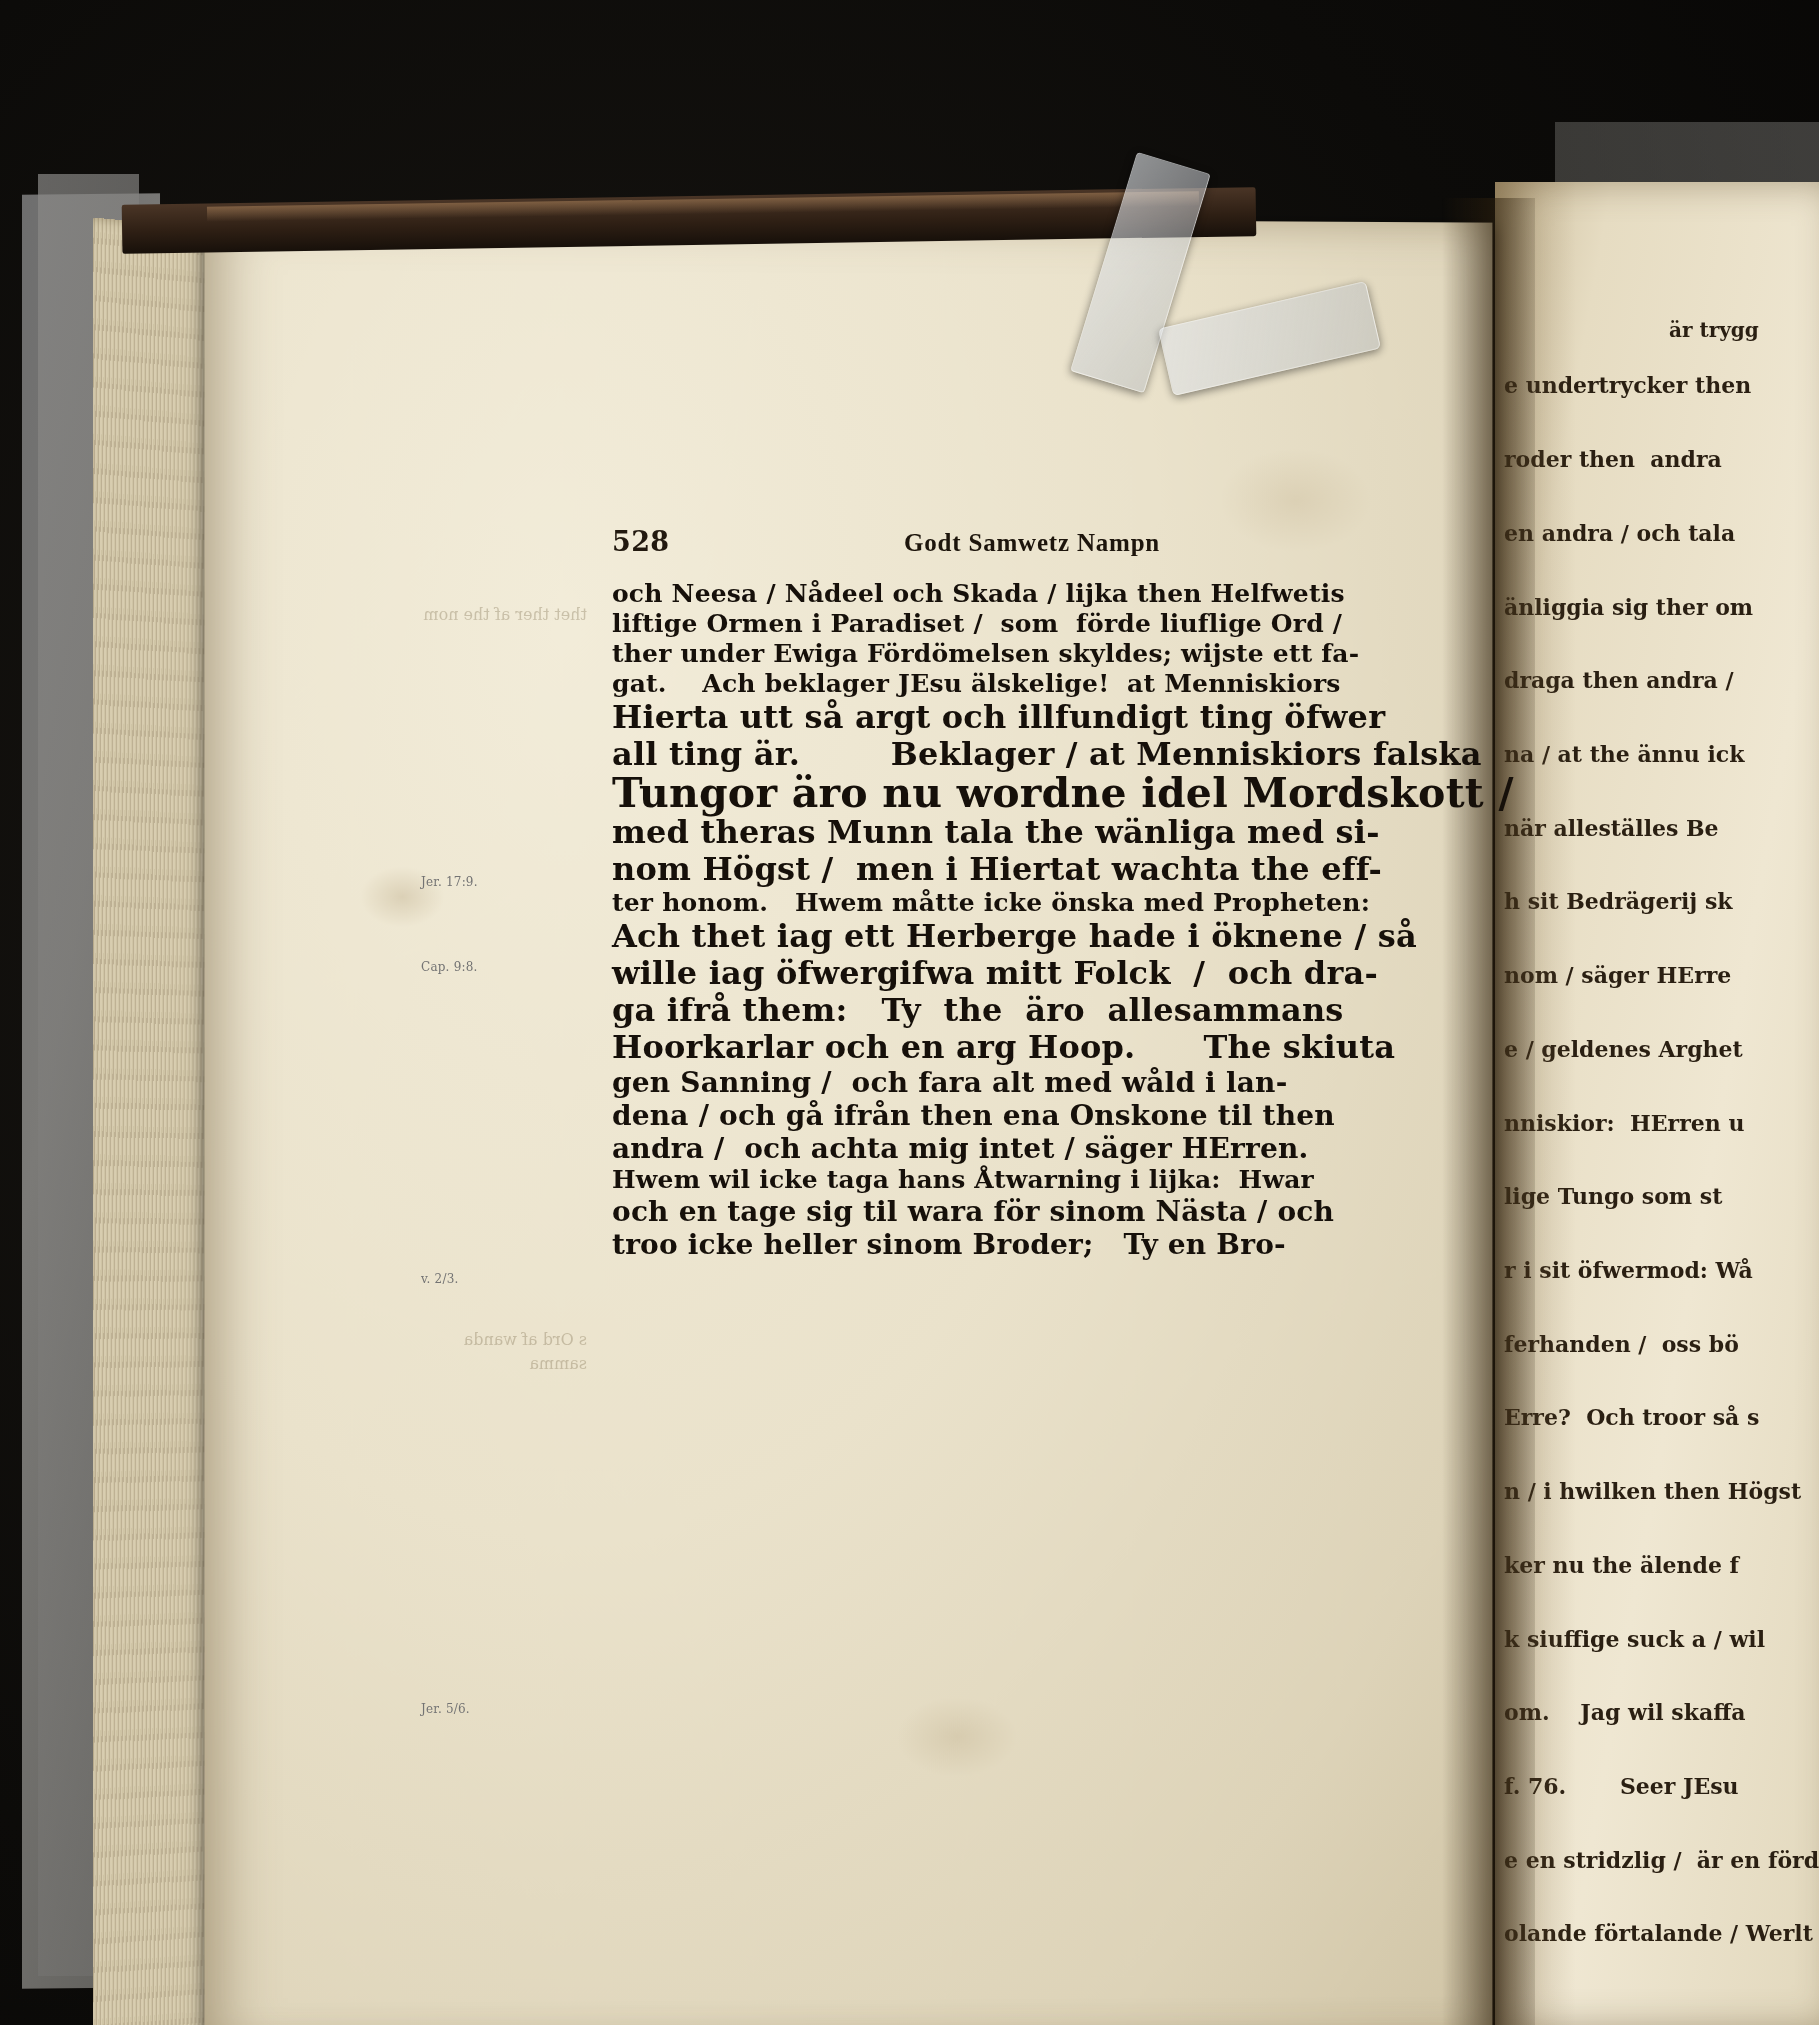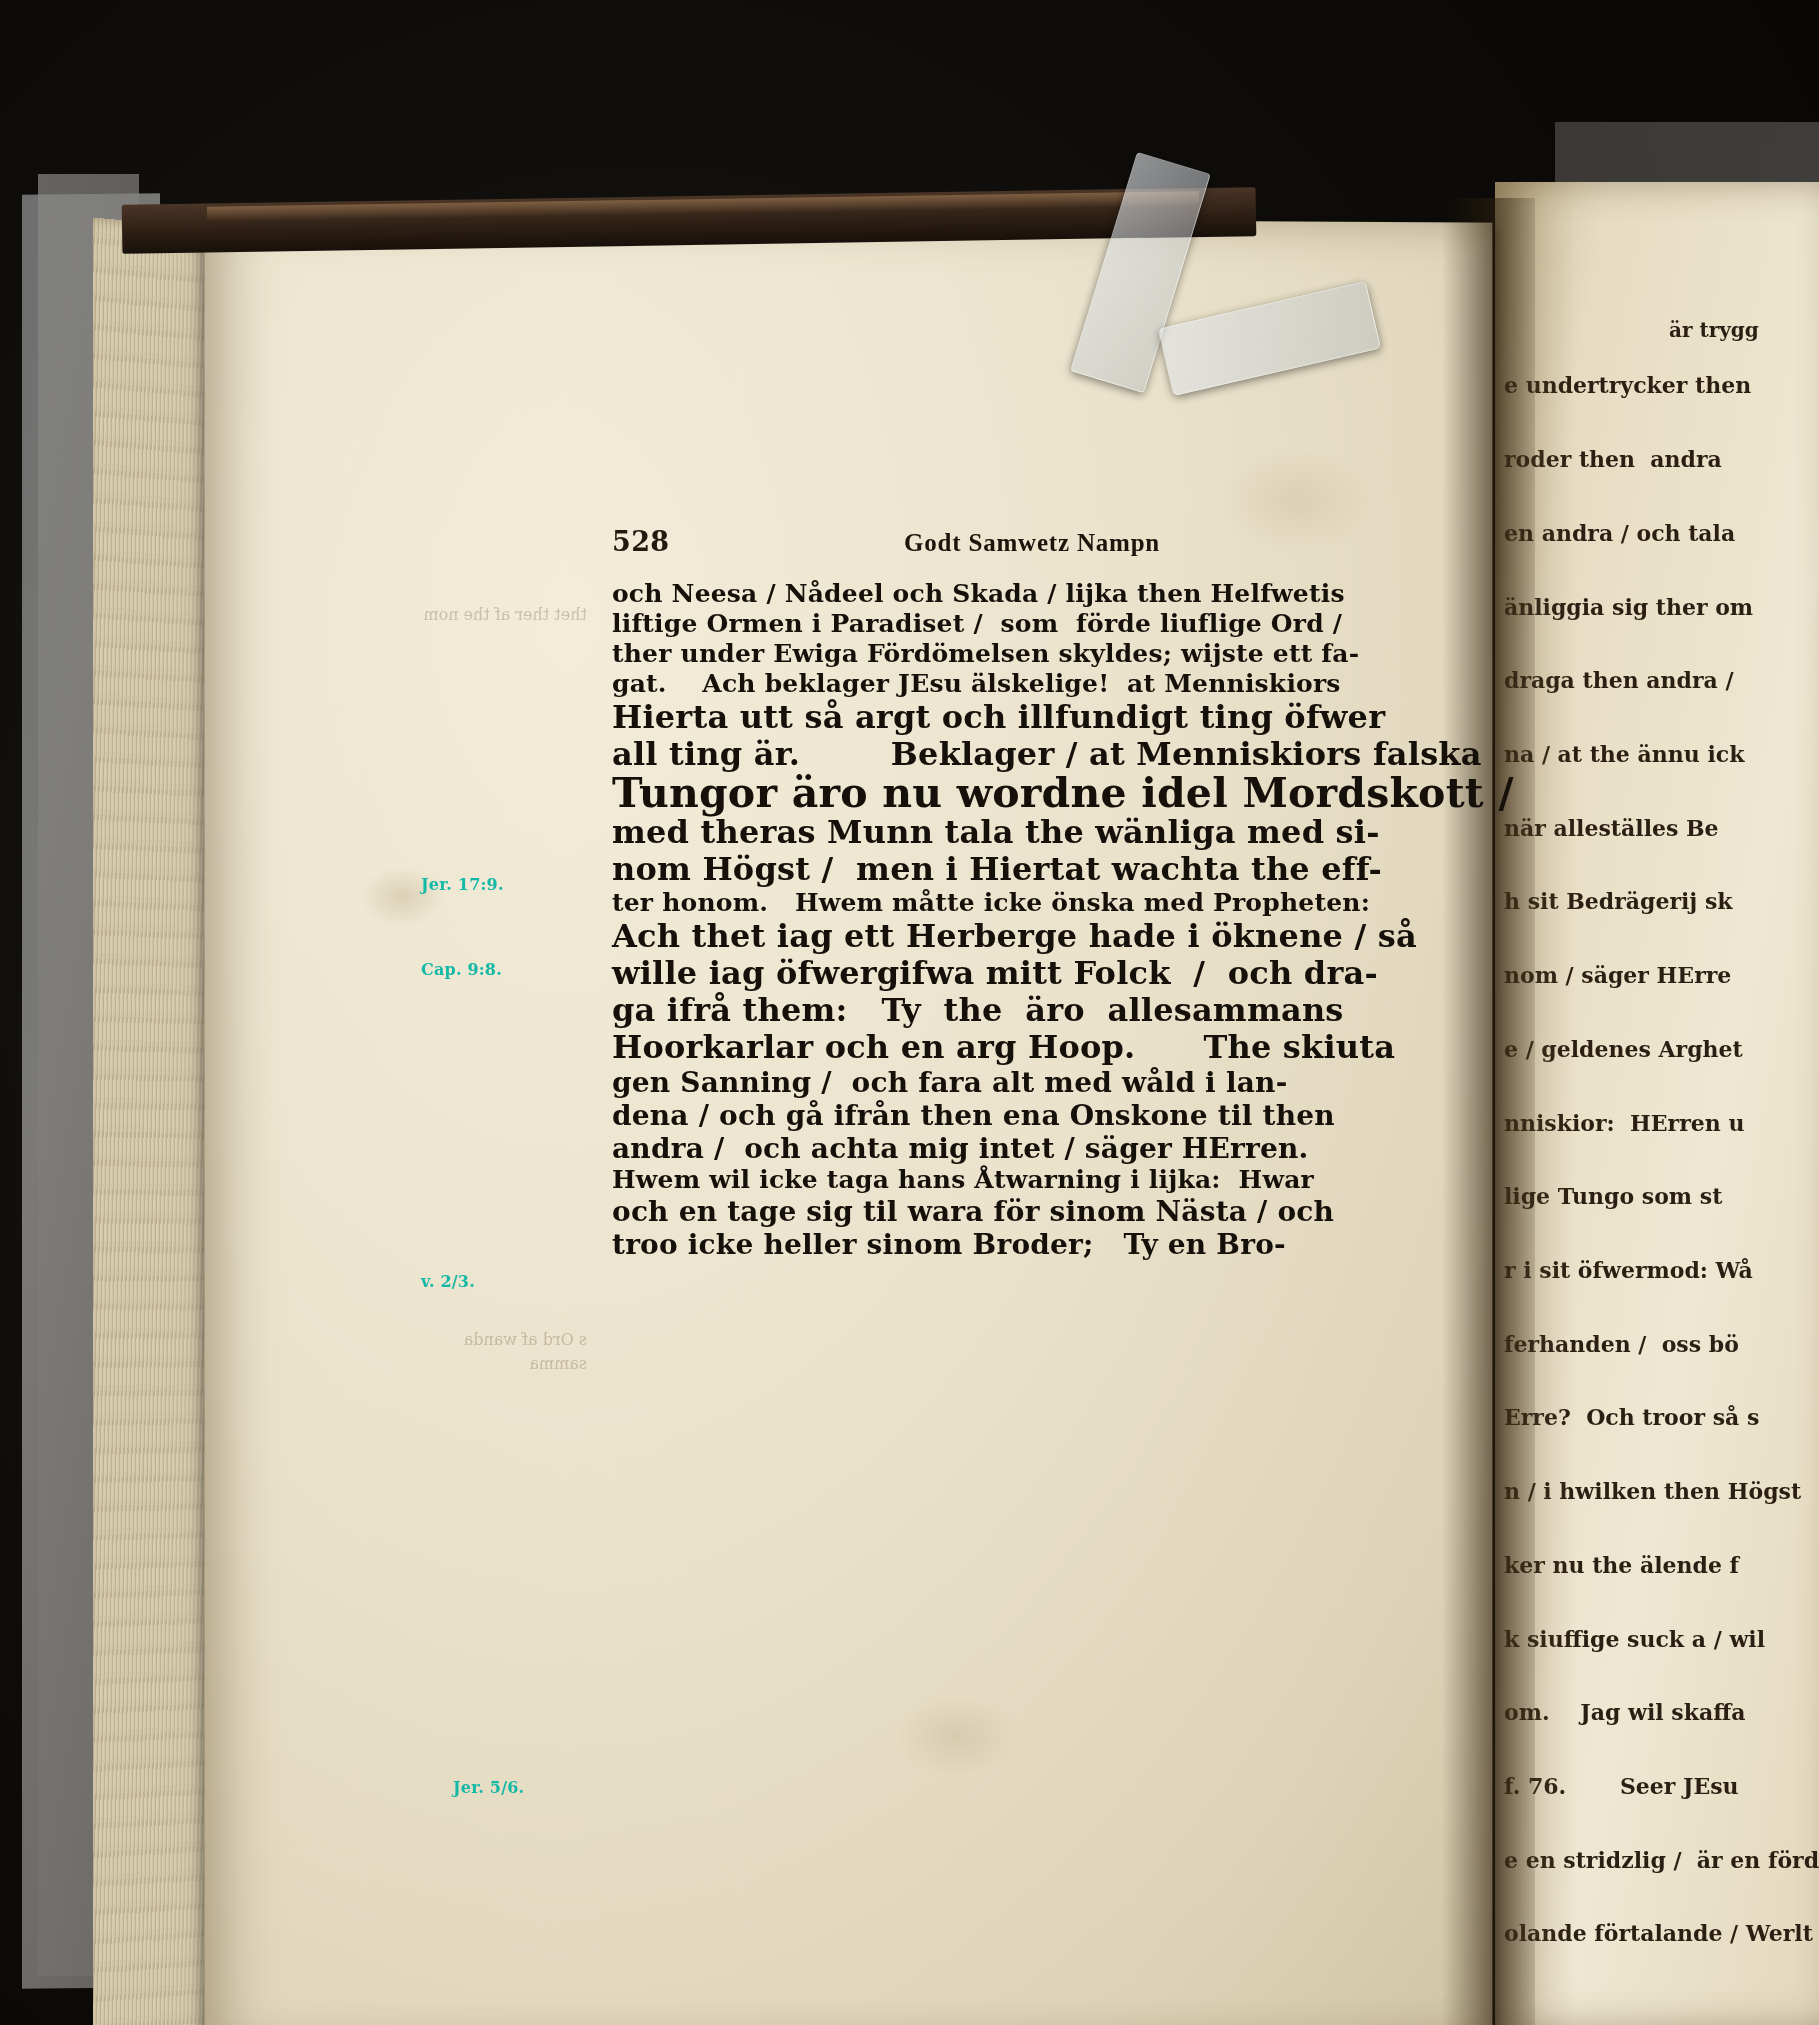--- a/index.html
+++ b/index.html
@@ -212,23 +212,23 @@
   .t-sm { font-size: 25px; line-height: 30px; font-weight: bold; letter-spacing: 0.2px; }
   .t-md { font-size: 28px; line-height: 33px; font-weight: bold; letter-spacing: 0.2px; }
   .t-lg { font-size: 32px; line-height: 37px; font-weight: bold; letter-spacing: 0.2px; }
   .t-xl { font-size: 41px; line-height: 41px; font-weight: bold; letter-spacing: 0.2px; }
 
   
   .margin-note {
     position: absolute;
     left: 348px;
     font-family: "DejaVu Serif", serif;
-    font-weight: bold;
-    font-size: 16px;
-    color: #14b8a6;
+    font-weight: normal;
+    font-size: 12px;
+    color: #737373;
     letter-spacing: 0.2px;
   }
 
   
   .showthrough {
     position: absolute;
     left: 344px;
     width: 170px;
     color: rgba(110,92,60,.30);
     font-family: "DejaVu Serif", serif;
@@ -325,21 +325,21 @@
 samma</div>
 
   <div class="headline">
     <span class="folio">528</span>
     <span class="running-title">Godt Samwetz Nampn</span>
   </div>
 
   <div class="margin-note" style="top:701px;">Jer. 17:9.</div>
   <div class="margin-note" style="top:786px;">Cap. 9:8.</div>
   <div class="margin-note" style="top:1098px;">v. 2/3.</div>
-  <div class="margin-note" style="top:1604px;margin-left:32px;">Jer. 5/6.</div>
+  <div class="margin-note" style="top:1528px;">Jer. 5/6.</div>
 
   <div class="body">
     <div id="body-lines">
         <div class="line t-sm">och Neesa / Nådeel och Skada / lijka then Helfwetis</div>
         <div class="line t-sm">liftige Ormen i Paradiset /  som  förde liuflige Ord /</div>
         <div class="line t-sm">ther under Ewiga Fördömelsen skyldes; wijste ett fa-</div>
         <div class="line t-sm">gat.    Ach beklager JEsu älskelige!  at Menniskiors</div>
         <div class="line t-lg">Hierta utt så argt och illfundigt ting öfwer</div>
         <div class="line t-lg">all ting är.        Beklager / at Menniskiors falska</div>
         <div class="line t-xl">Tungor äro nu wordne idel Mordskott /</div>

